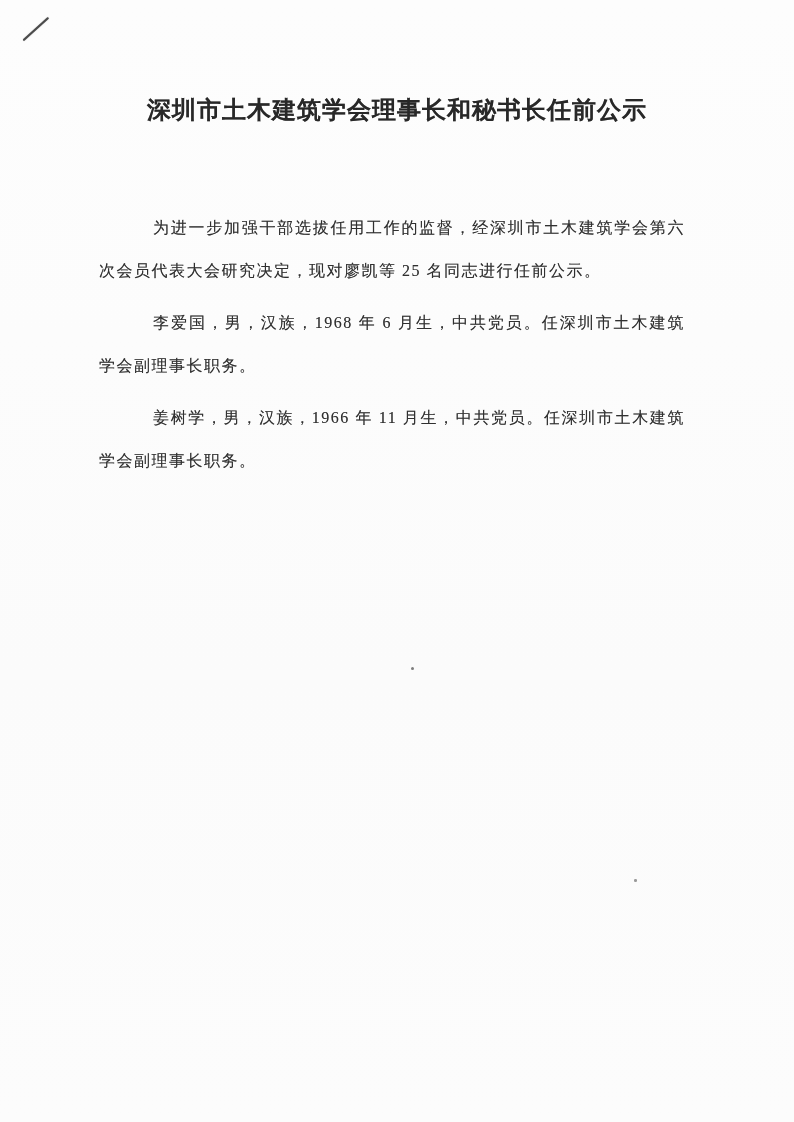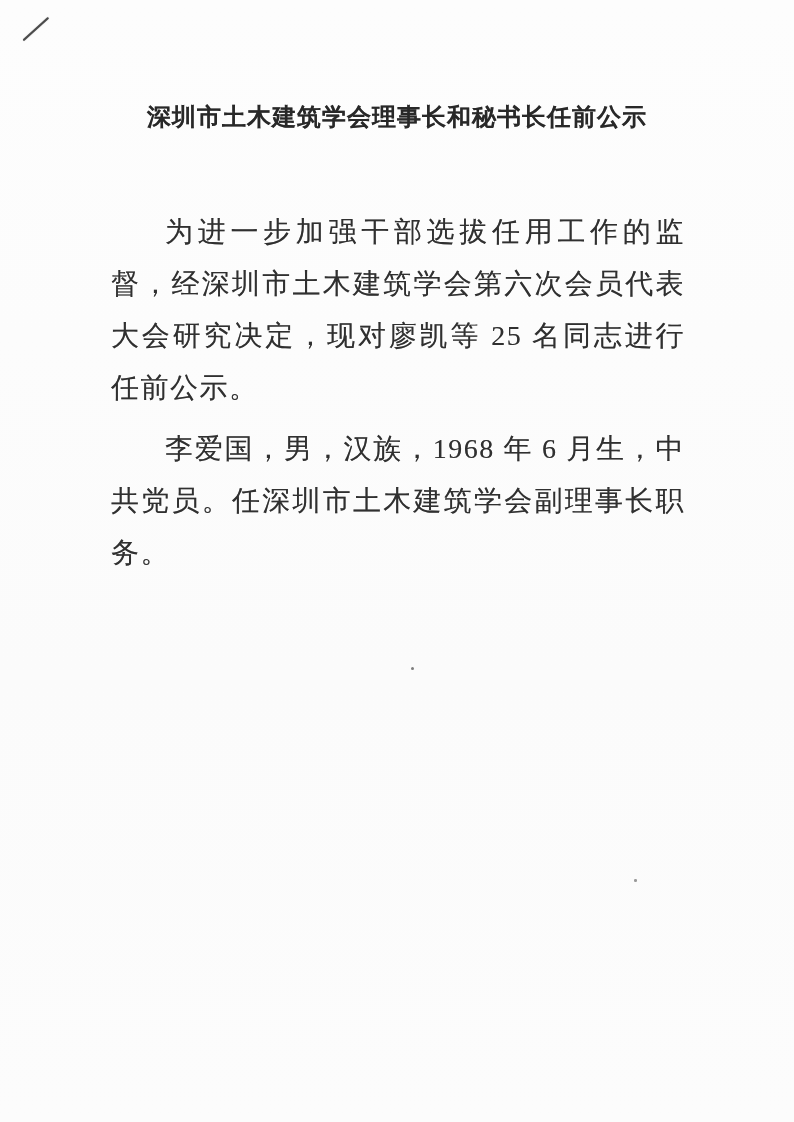--- a/index.html
+++ b/index.html
@@ -15,41 +15,41 @@
   .page {
     position: relative;
     width: 794px;
     height: 1122px;
     background: linear-gradient(180deg, #fdfdfd 0%, #fbfbfb 60%, #fcfcfc 100%);
     overflow: hidden;
     color: #2f2f2f;
   }
   .doc-title {
     position: absolute;
-    top: 101px;
+    top: 94px;
     left: 0;
     width: 100%;
     margin: 0;
     text-align: center;
     font-size: 24px;
     font-weight: bold;
     letter-spacing: 1px;
     color: #282828;
     text-shadow: 0 0 0.6px rgba(40,40,40,0.55);
   }
   .doc-body {
     position: absolute;
     top: 206px;
     left: 95px;
     width: 590px;
   }
   .doc-body p {
-    margin: 0 0 9px 16px;
-    font-size: 28px;
-    line-height: 52px;
+    margin: 0 0 9px 4px;
+    font-size: 16px;
+    line-height: 43px;
     letter-spacing: 1.5px;
     text-align: justify;
     text-indent: 54px;
     color: #303030;
     text-shadow: 0 0 0.6px rgba(48,48,48,0.45);
   }
   .pen-mark {
     position: absolute;
     left: 19px;
     top: 28px;
@@ -85,18 +85,19 @@
 
 <div class="page">
 
   <div class="pen-mark"></div>
 
   <h1 class="doc-title">深圳市土木建筑学会理事长和秘书长任前公示</h1>
 
   <div class="doc-body">
     <p>为进一步加强干部选拔任用工作的监督，经深圳市土木建筑学会第六次会员代表大会研究决定，现对廖凯等 25 名同志进行任前公示。</p>
     <p>李爱国，男，汉族，1968 年 6 月生，中共党员。任深圳市土木建筑学会副理事长职务。</p>
+    <p>姜树学，男，汉族，1966 年 11 月生，中共党员。任深圳市土木建筑学会副理事长职务。</p>
   </div>
 
   <div class="speck speck-1"></div>
   <div class="speck speck-2"></div>
 
 </div>
 
 </body></html>

